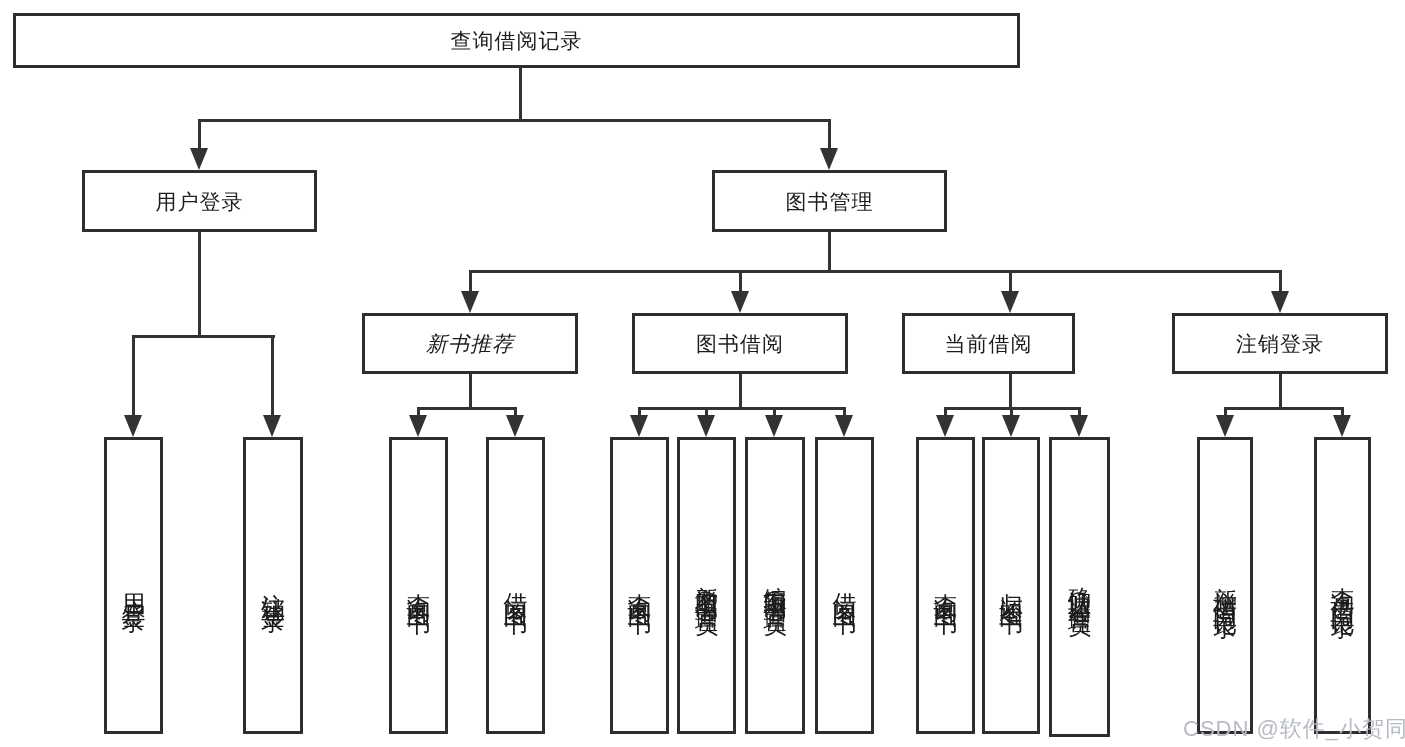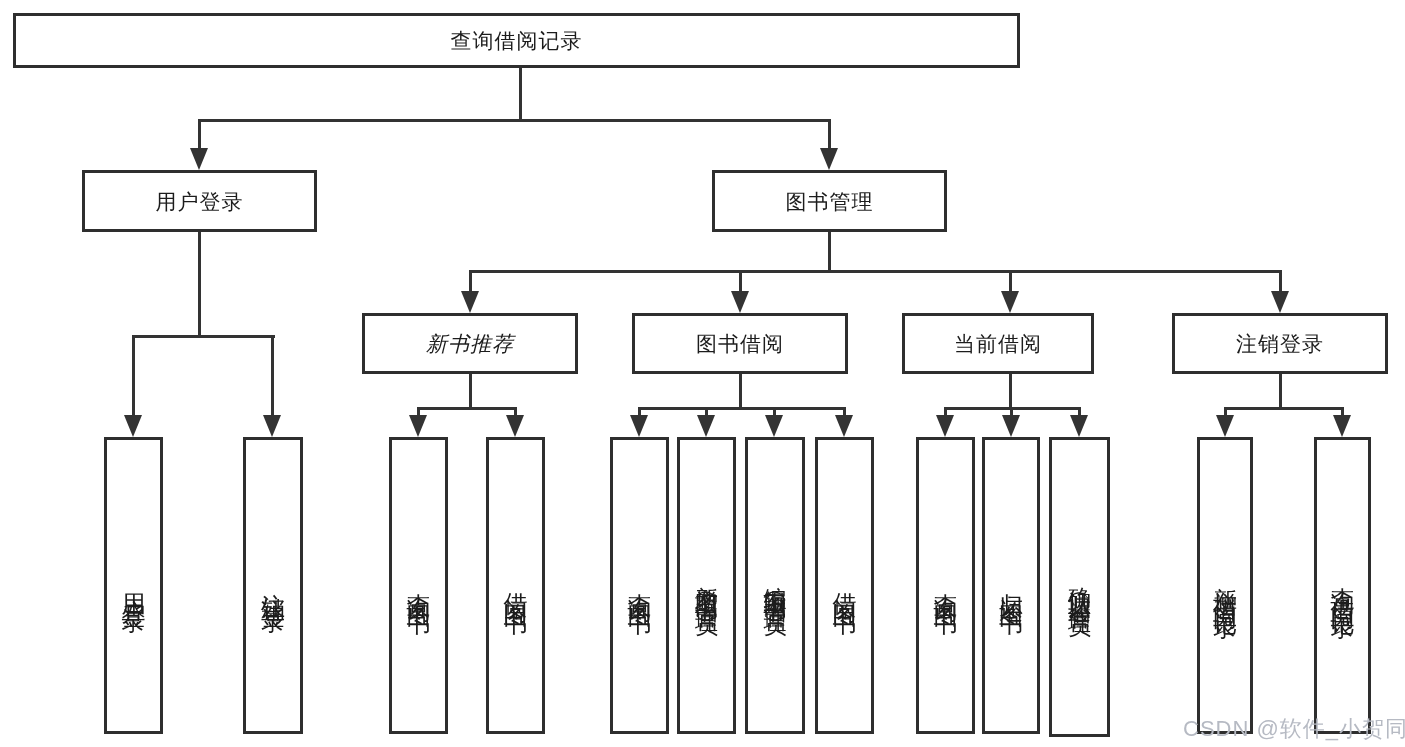--- a/index.html
+++ b/index.html
@@ -45,21 +45,21 @@
   <div class="hbox" style="left:712px;top:170px;width:235px;height:62px;">
     <span>图书管理</span>
   </div>
 
   <div class="hbox" style="left:362px;top:313px;width:216px;height:61px;font-style:italic;">
     <span>新书推荐</span>
   </div>
   <div class="hbox" style="left:632px;top:313px;width:216px;height:61px;">
     <span>图书借阅</span>
   </div>
-  <div class="hbox" style="left:902px;top:313px;width:192px;height:61px;">
+  <div class="hbox" style="left:902px;top:313px;width:173px;height:61px;">
     <span>当前借阅</span>
   </div>
   <div class="hbox" style="left:1172px;top:313px;width:216px;height:61px;">
     <span>注销登录</span>
   </div>
 
   <div class="vbox" style="left:104px;top:437px;width:59px;height:297px;">
     <span>用户登录</span>
   </div>
   <div class="vbox" style="left:243px;top:437px;width:60px;height:297px;">

